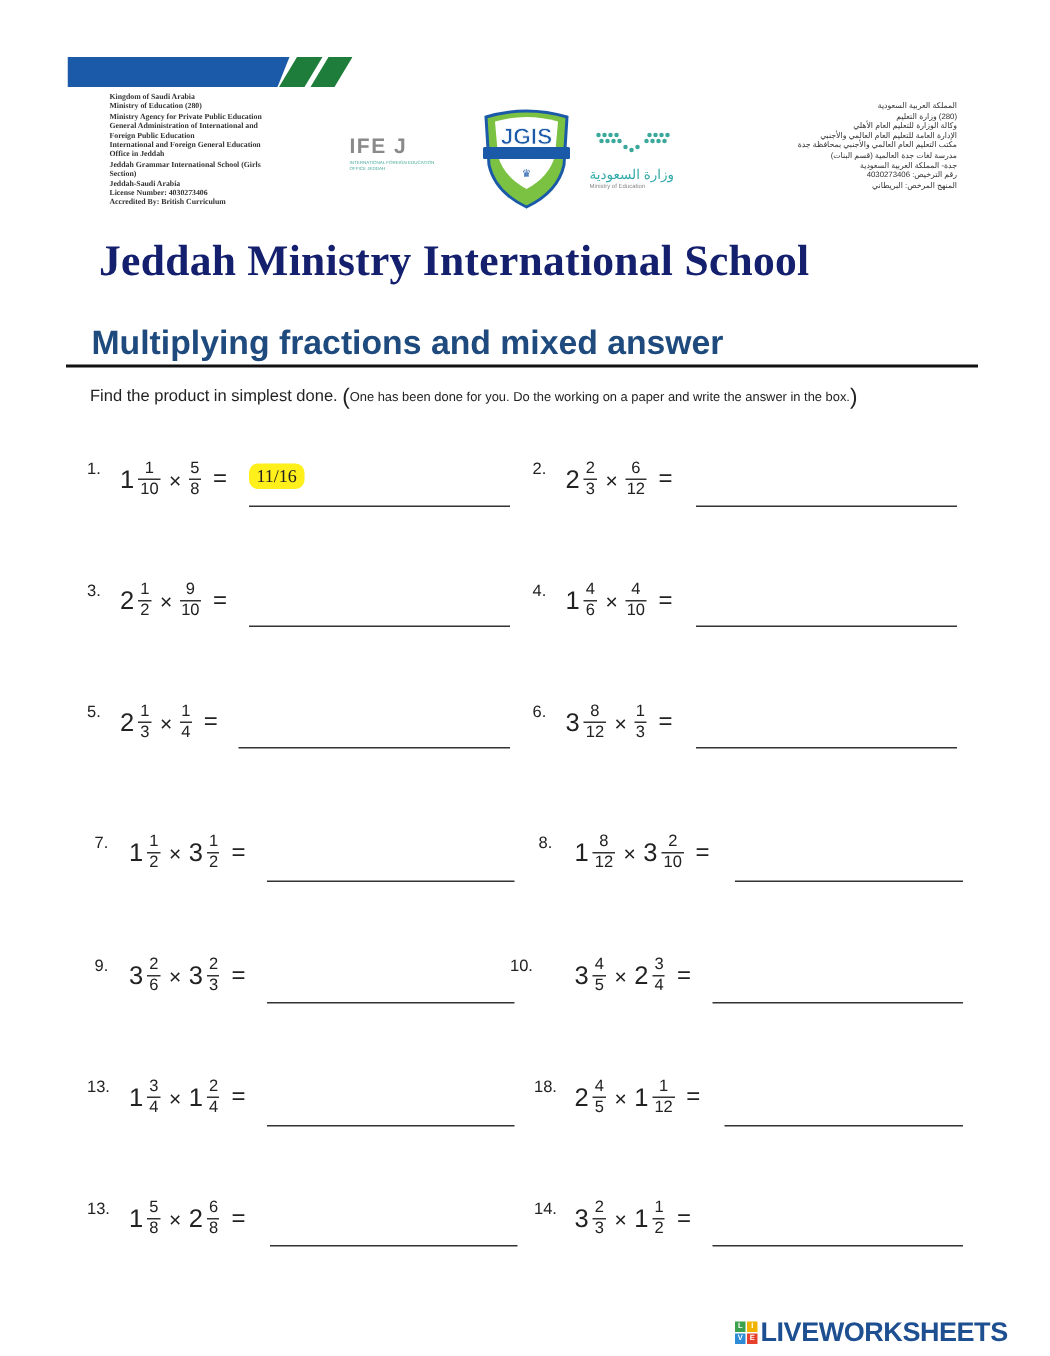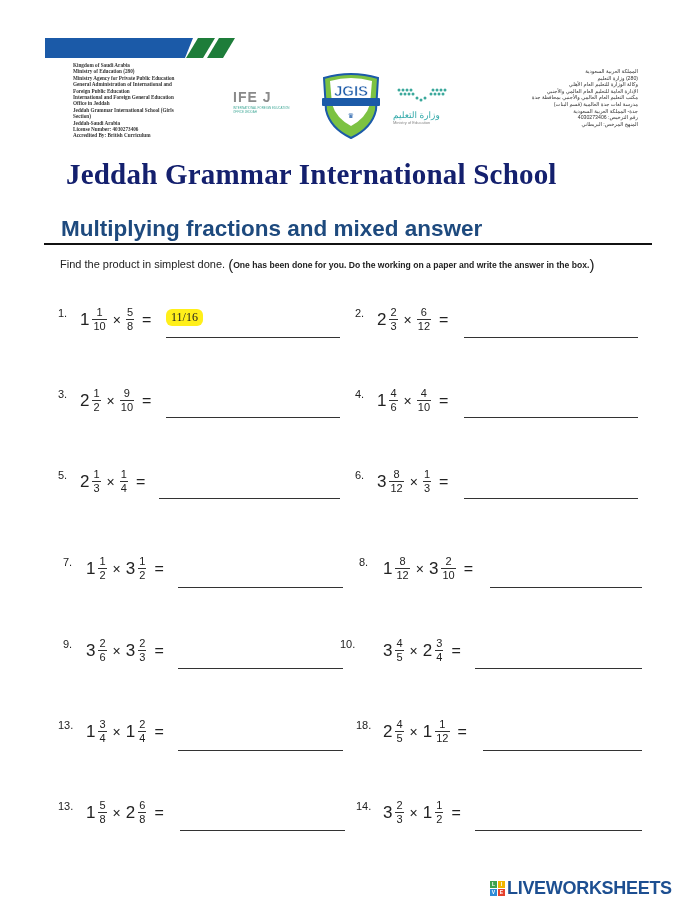--- a/index.html
+++ b/index.html
@@ -11,21 +11,21 @@
   .logo-ifej .t { font-size:14px; font-weight:bold; color:#8a8a8a; letter-spacing:1px; }
   .logo-ifej .s { font-size:3px; color:#4a9; margin-top:1px; }
   .logo-jgis { position:absolute; left:316px; top:72px; width:70px; height:68px; }
   .logo-moe { position:absolute; left:393px; top:86px; width:90px; height:40px; }
   .logo-moe .ar { font-size:9px; color:#3aa; text-align:left; margin-top:2px; }
   .logo-moe .en { font-size:4px; color:#888; }
   .school { position:absolute; left:66px; top:158px; font-family:"Liberation Serif", serif; font-weight:bold; font-size:29px; color:#14206e; letter-spacing:0.2px; }
   .title { position:absolute; left:61px; top:216px; font-size:22.5px; font-weight:bold; color:#1e4a7e; }
   .rule { position:absolute; left:44px; top:243px; width:608px; height:2px; background:#111; }
   .instr { position:absolute; left:60px; top:256px; font-size:11px; color:#222; white-space:nowrap; }
-  .instr .small { font-size:8.6px;font-weight:bold; }
+  .instr .small { font-size:8.6px; }
   .instr .paren { font-size:15px; vertical-align:-2px; }
   .num { position:absolute; font-size:11px; color:#222; }
   .expr { position:absolute; display:flex; align-items:center; font-size:17px; color:#222; }
   .whole { font-size:17px; margin-right:3px; }
   .frac { display:inline-flex; flex-direction:column; align-items:center; font-size:11px; line-height:11px; margin-right:4px; }
   .frac .n { padding:0 1px; }
   .frac .bar { align-self:stretch; height:1px; background:#333; margin:1px 0; }
   .op { margin:0 5px 0 2px; font-size:14px; }
   .eq { margin-left:4px; font-size:16px; }
   .line { position:absolute; height:1px; background:#333; }
@@ -89,37 +89,37 @@
       <circle cx="40" cy="4" r="1.5"></circle>
         <circle cx="44" cy="4" r="1.5"></circle>
         <circle cx="48" cy="4" r="1.5"></circle>
         <circle cx="52" cy="4" r="1.5"></circle>
       <circle cx="38" cy="8" r="1.5"></circle>
         <circle cx="42" cy="8" r="1.5"></circle>
         <circle cx="46" cy="8" r="1.5"></circle>
         <circle cx="50" cy="8" r="1.5"></circle>
     </g>
   </svg>
-  <div class="ar">وزارة التعليم</div>
+  <div class="ar">وزارة السعودية</div>
   <div class="en">Ministry of Education</div>
 </div>
 
 <div class="addr-ar">
   <div>المملكة العربية السعودية</div>
   <div>(280) وزارة التعليم</div>
   <div>وكالة الوزارة للتعليم العام الأهلي</div>
   <div>الإدارة العامة للتعليم العام العالمي والأجنبي</div>
   <div>مكتب التعليم العام العالمي والأجنبي بمحافظة جدة</div>
   <div>مدرسة لغات جدة العالمية (قسم البنات)</div>
   <div>جدة- المملكة العربية السعودية</div>
   <div>رقم الترخيص: 4030273406</div>
   <div>المنهج المرخص: البريطاني</div>
 </div>
 
-<div class="school">Jeddah Grammar International School</div>
+<div class="school">Jeddah Ministry International School</div>
 <div class="title">Multiplying fractions and mixed answer</div>
 <div class="rule"></div>
 
 <div class="instr">
   <span>Find the product in simplest done. </span><span class="paren">(</span><span class="small">One has been done for you. Do the working on a paper and write the answer in the box.</span><span class="paren">)</span>
 </div>
 
 <div id="problems">
     <div>
       <span class="num" style="left:58px;top:307px">1.</span>

